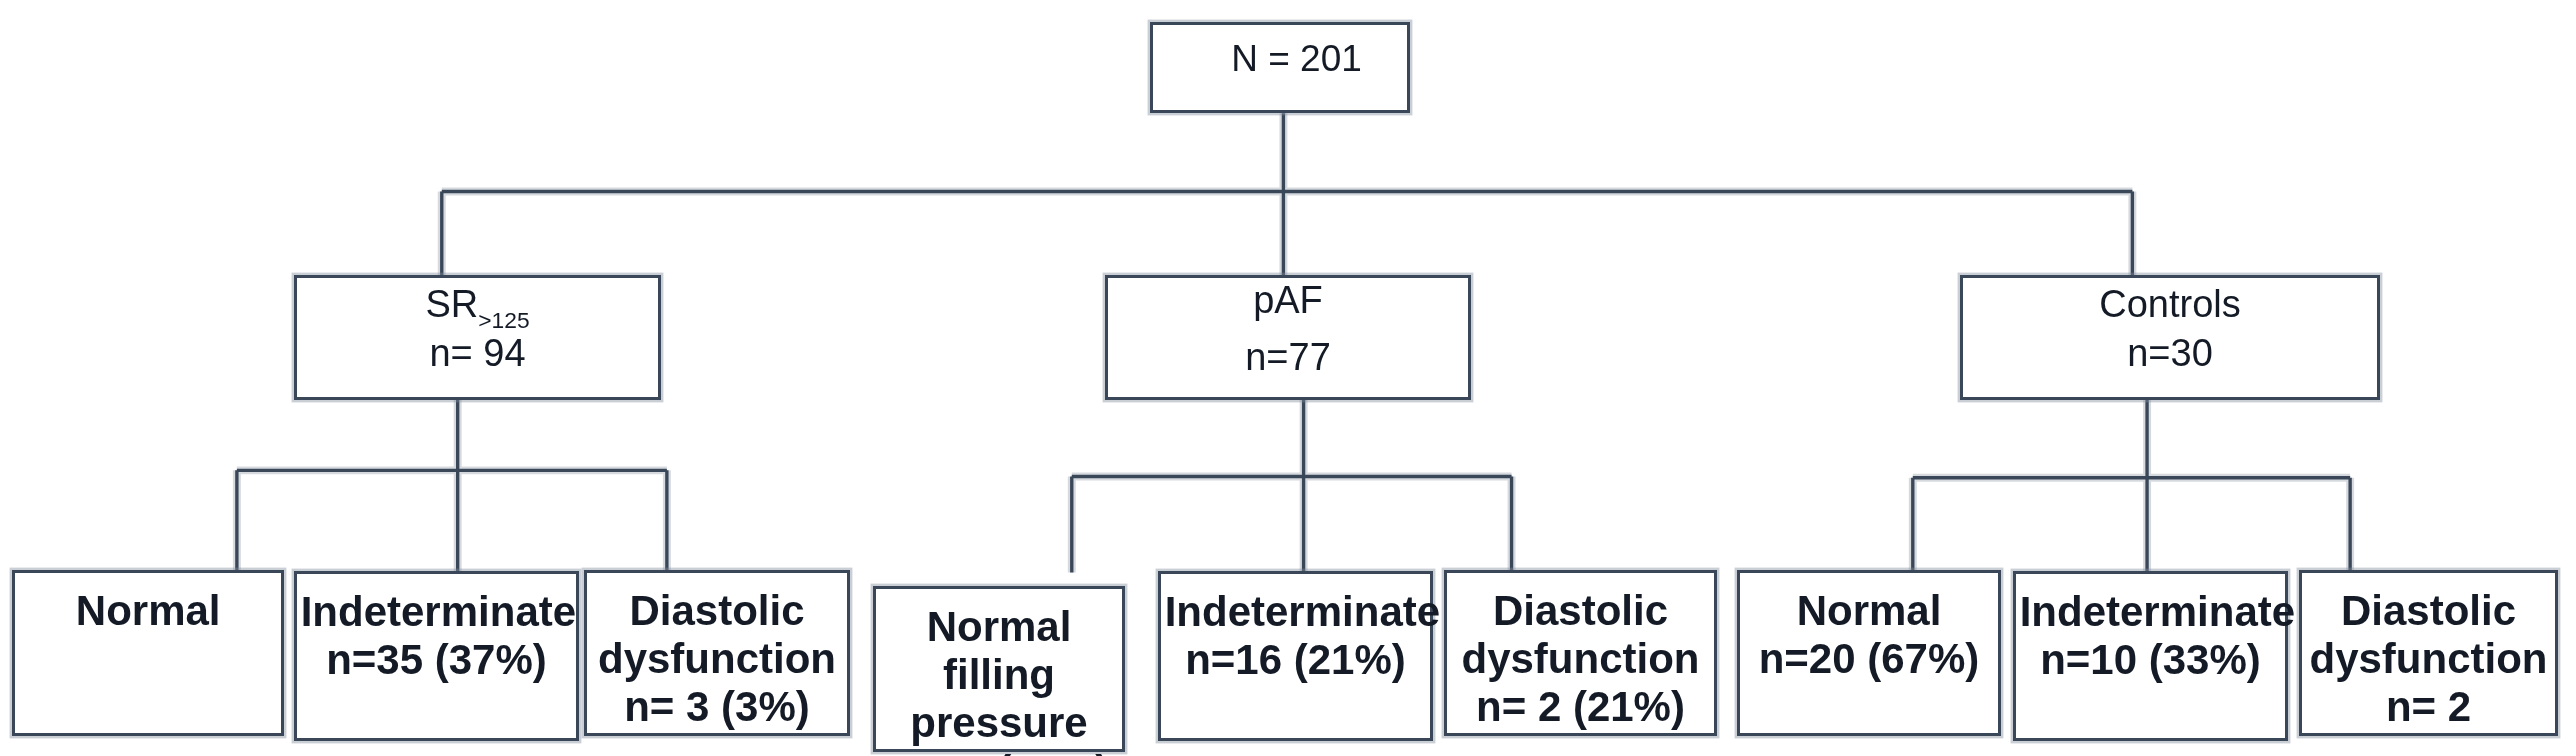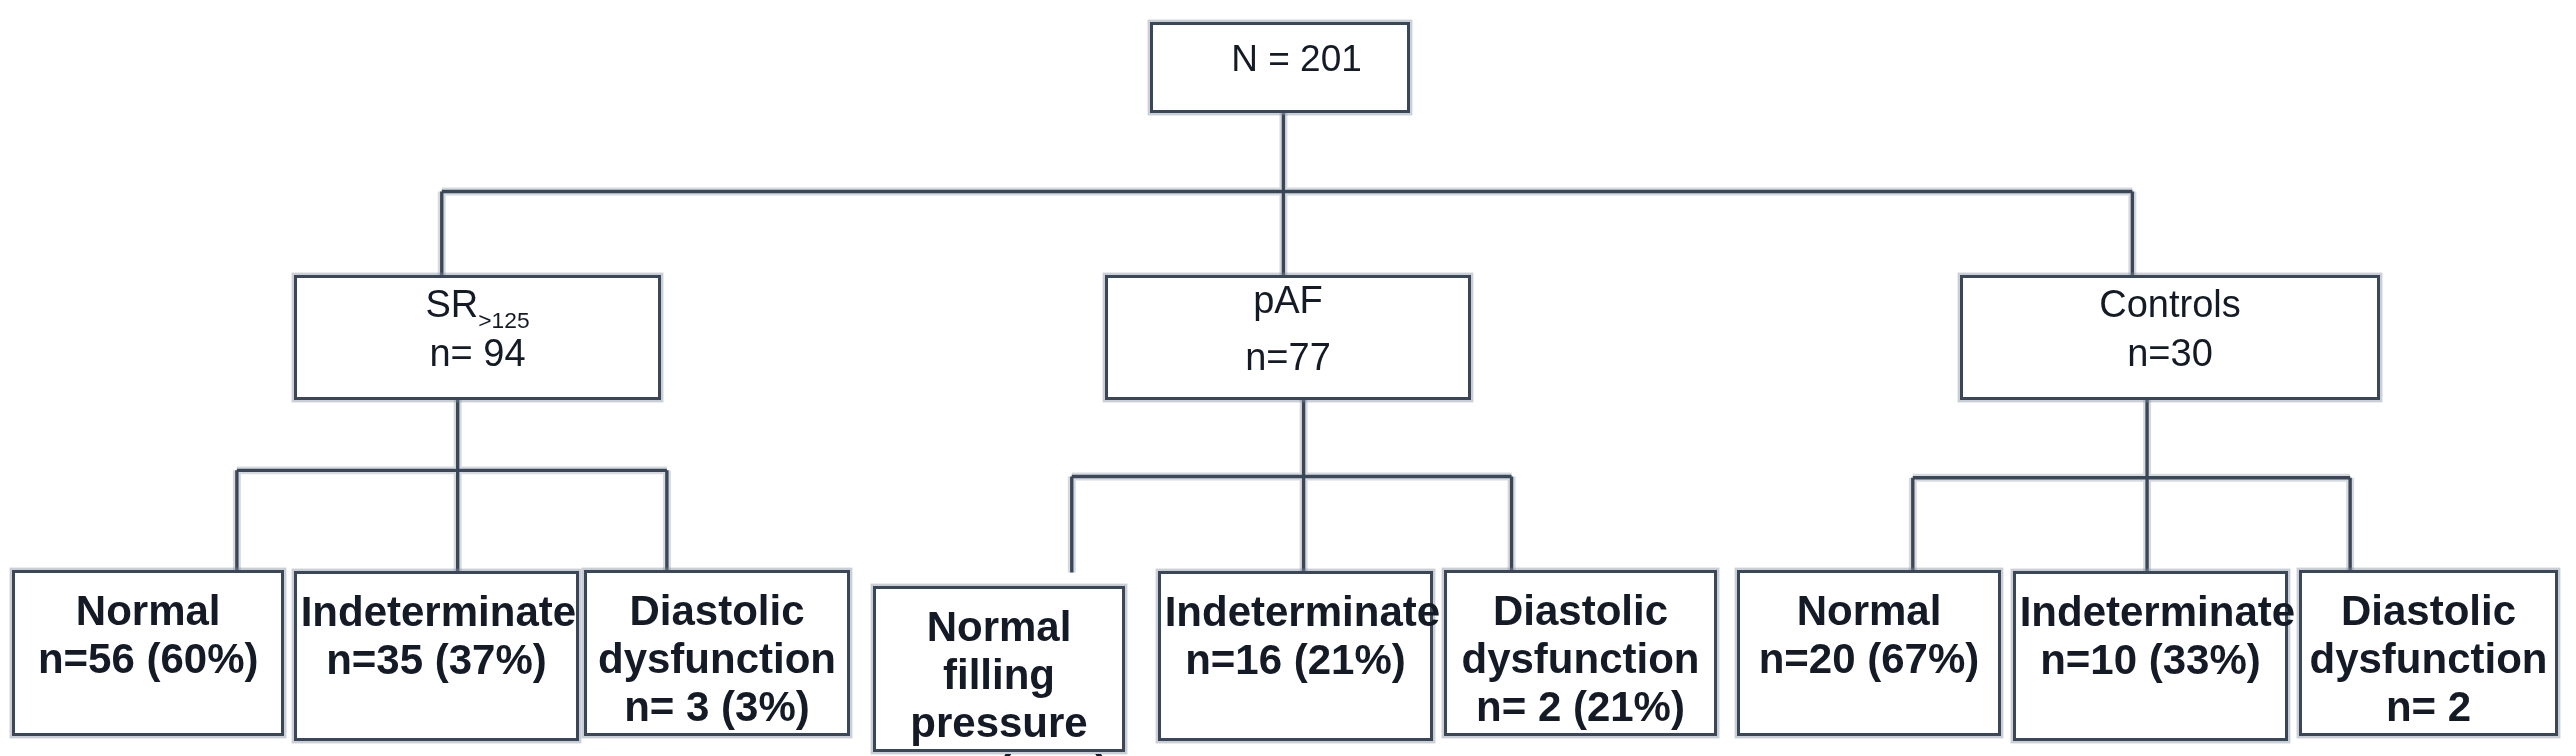--- a/index.html
+++ b/index.html
@@ -96,21 +96,20 @@
     <div class="line">n=77</div>
   </div>
 
   <div class="box group-box" style="left:1960px; top:275px; width:420px; height:125px;">
     <div class="line"><span>Controls</span><sub></sub></div>
     <div class="line">n=30</div>
   </div>
 
   <div class="box outcome-box" style="left:12.2px; top:570px; width:272px; height:166px;">
     <div class="line">Normal</div>
-    <div class="line">n=56 (60%)</div>
   </div>
 
   <div class="box outcome-box" style="left:294px; top:571px; width:285px; height:170px;">
     <div class="line">Indeterminate</div>
     <div class="line">n=35 (37%)</div>
   </div>
 
   <div class="box outcome-box" style="left:584px; top:570px; width:266px; height:166px;">
     <div class="line">Diastolic dysfunction</div>
     <div class="line">n= 3 (3%)</div>

